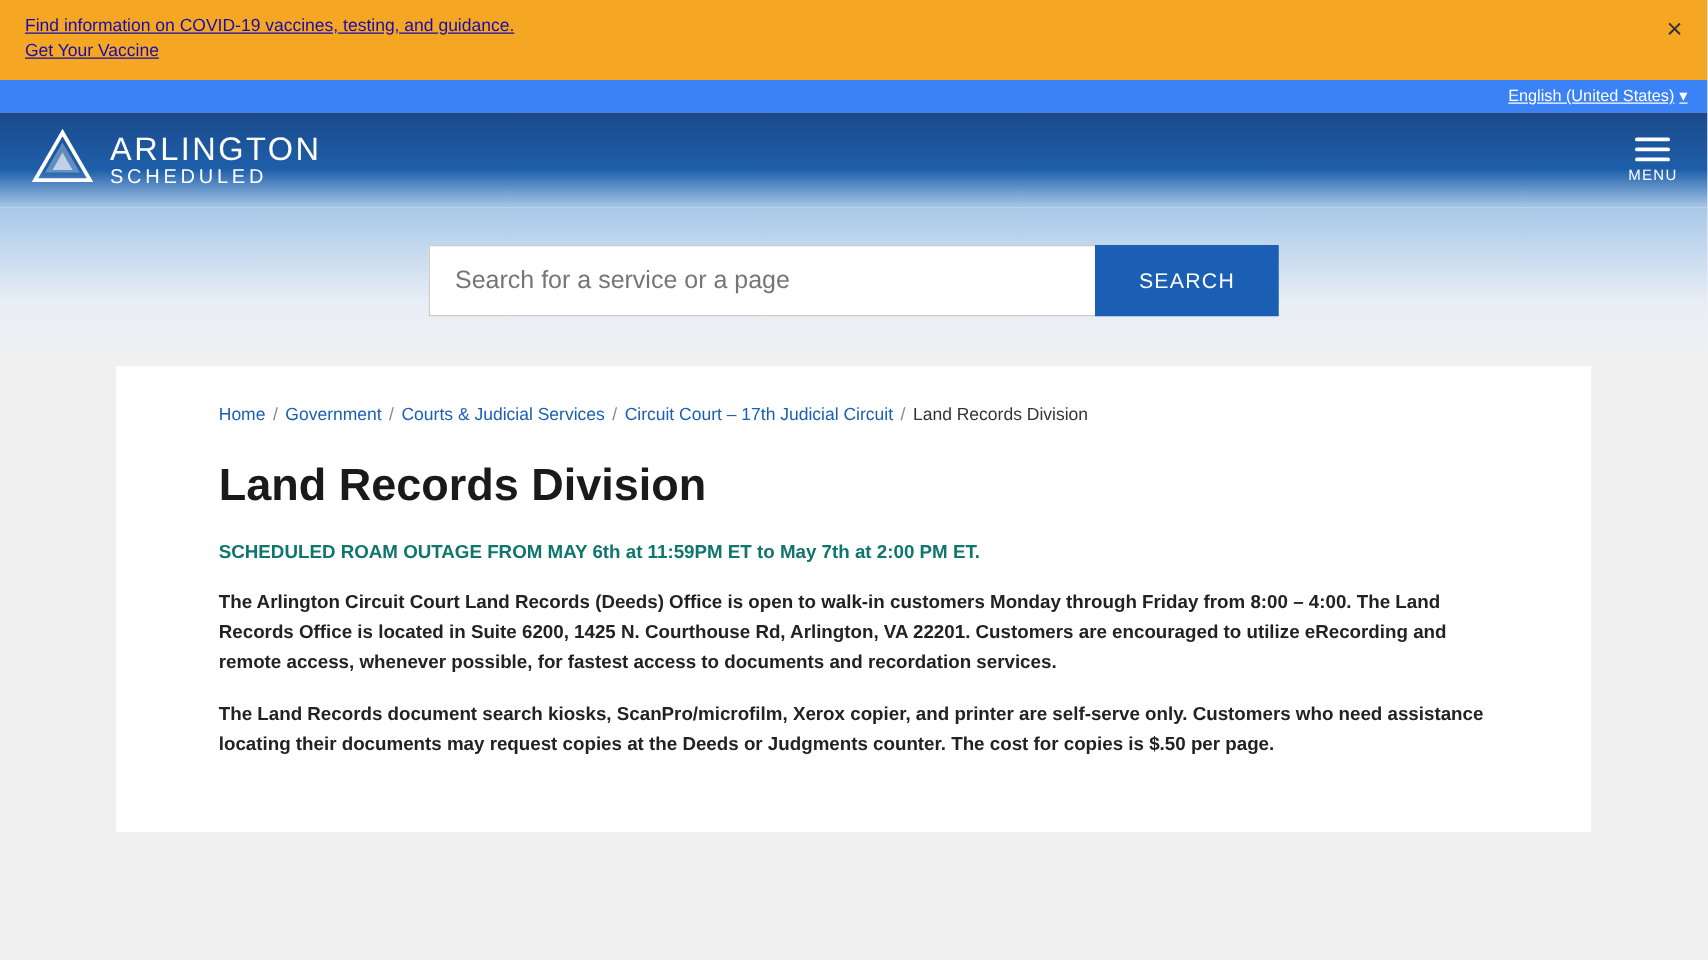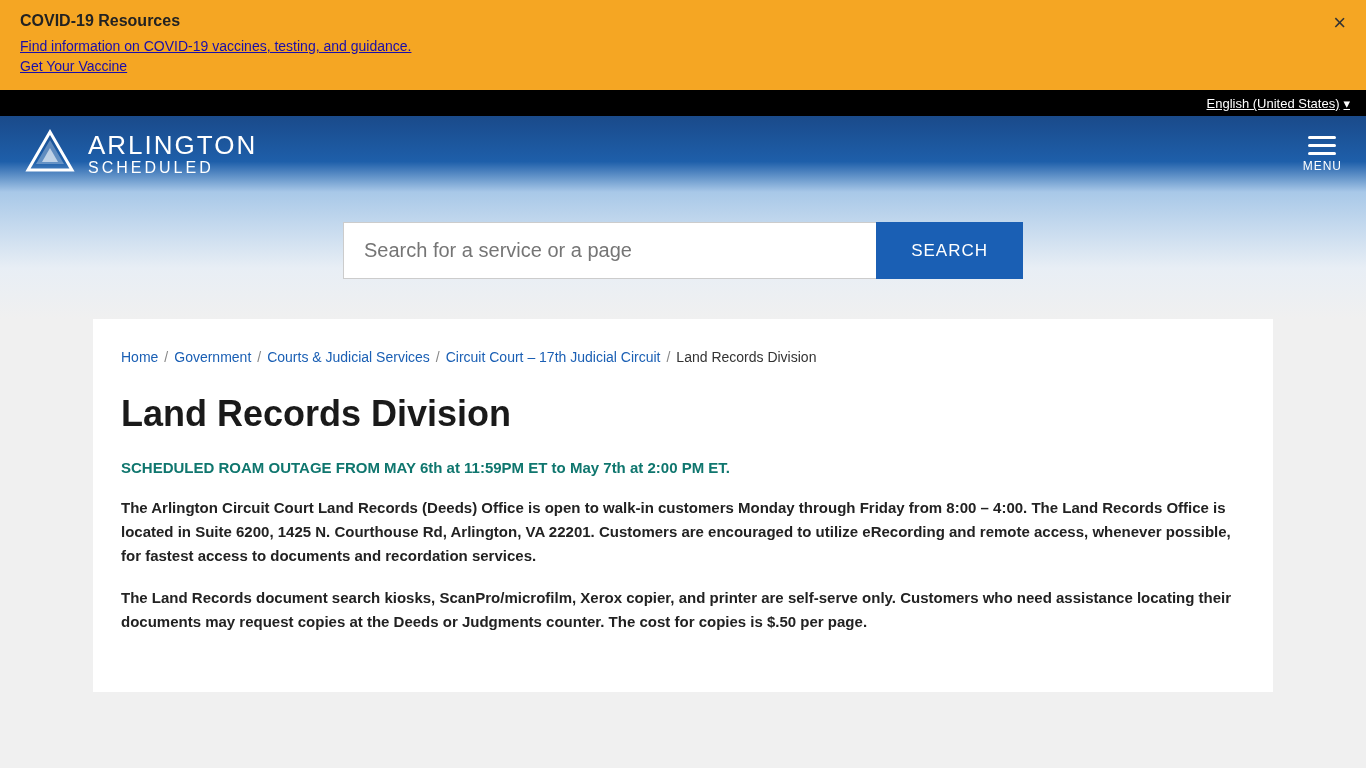--- a/index.html
+++ b/index.html
@@ -33,21 +33,21 @@
       background: none;
       border: none;
       font-size: 22px;
       cursor: pointer;
       color: #333;
       line-height: 1;
     }
 
     
     .language-bar {
-      background: #000000;
+      background: #3b82f6;
       text-align: right;
       padding: 4px 16px;
     }
     .language-selector {
       color: white;
       font-size: 13px;
       text-decoration: underline;
       cursor: pointer;
       background: none;
       border: none;
@@ -152,21 +152,21 @@
       font-weight: normal;
       cursor: pointer;
       letter-spacing: 1px;
     }
 
     
     .main-content {
       max-width: 1180px;
       margin: 0 auto;
       background: white;
-      padding: 30px 28px 40px;
+      padding: 30px 82px 40px;
     }
 
     
     .breadcrumb {
       display: flex;
       align-items: center;
       flex-wrap: wrap;
       gap: 4px;
       font-size: 14px;
       color: #555;
@@ -207,21 +207,20 @@
       line-height: 1.6;
       color: #222;
       margin-bottom: 18px;
       font-weight: bold;
     }
   </style>
 </head>
 <body>
 
 <div class="covid-banner">
-  <div class="covid-banner-title">COVID-19 Resources</div>
   <a class="covid-banner-link">Find information on COVID-19 vaccines, testing, and guidance.</a>
   <a class="covid-banner-link">Get Your Vaccine</a>
   <button class="covid-close-btn">×</button>
 </div>
 
 <div class="language-bar">
   <button class="language-selector">
     <span>English (United States)</span>
     <span>▾</span>
   </button>

